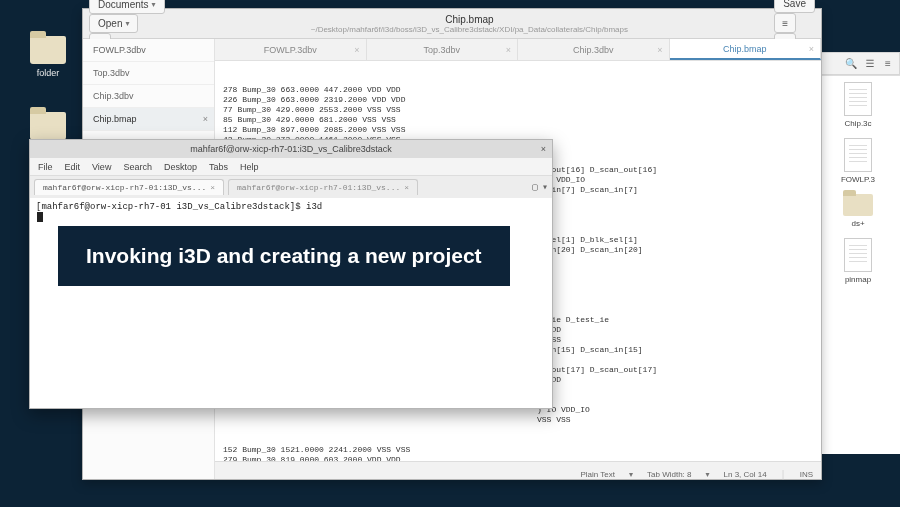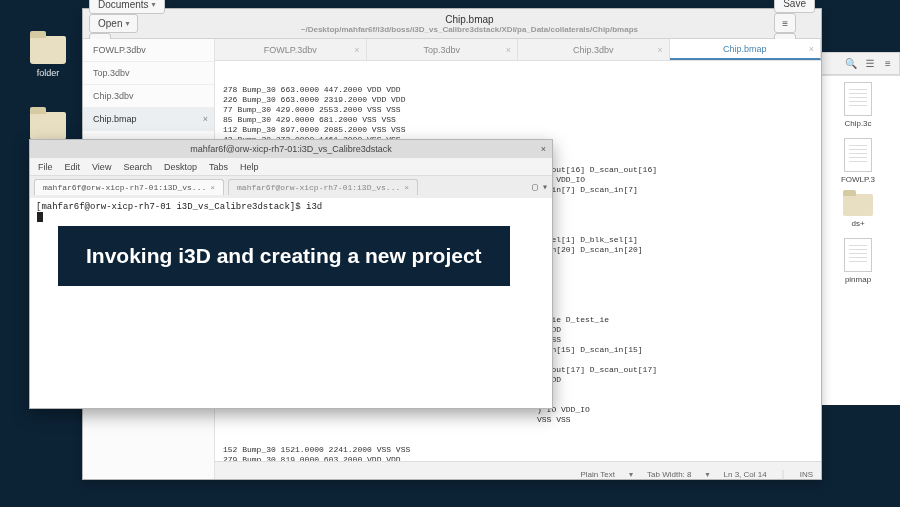--- a/index.html
+++ b/index.html
@@ -31,21 +31,21 @@
       content: "";
       position: absolute; top: -5px; left: 0;
       width: 16px; height: 7px;
       background: #d6caa3;
       border-radius: 2px 2px 0 0;
     }
     
     .filemanager-right {
       position: absolute;
       top: 75px; right: 0;
-      width: 84px; height: 330px;
+      width: 84px; height: 379px;
       background: #fff;
       border-top: 1px solid #ddd;
       padding: 6px 4px;
     }
     .fm-toolbar {
       position: absolute;
       top: 52px; right: 0;
       width: 84px; height: 23px;
       background: #f2f2f2;
       border: 1px solid #d6d6d6;
@@ -105,21 +105,21 @@
       background: #eee;
       border-bottom: 1px solid #d2d2d2;
     }
     .hdr-left, .hdr-right {
       display: flex; align-items: flex-start; gap: 0;
       padding: 0 6px;
       flex-direction: column;
     }
     .hdr-center { flex:1; text-align:center; }
     .hdr-title { font-size:10px; color:#333; }
-    .hdr-subtitle { font-size:8px; color:#999; display:block;font-weight:bold; }
+    .hdr-subtitle { font-size:8px; color:#999; display:block; }
     .pill-btn {
       background:#f7f7f7; border:1px solid #c8c8c8; border-radius:3px;
       padding: 3px 8px; font-size:10px; color:#444;
       display:inline-flex; align-items:center; gap:3px;
     }
     .icon-btn {
       background:#f7f7f7; border:1px solid #c8c8c8; border-radius:3px;
       width:22px; height:20px;
       display:inline-flex; align-items:center; justify-content:center;
       color:#555;

